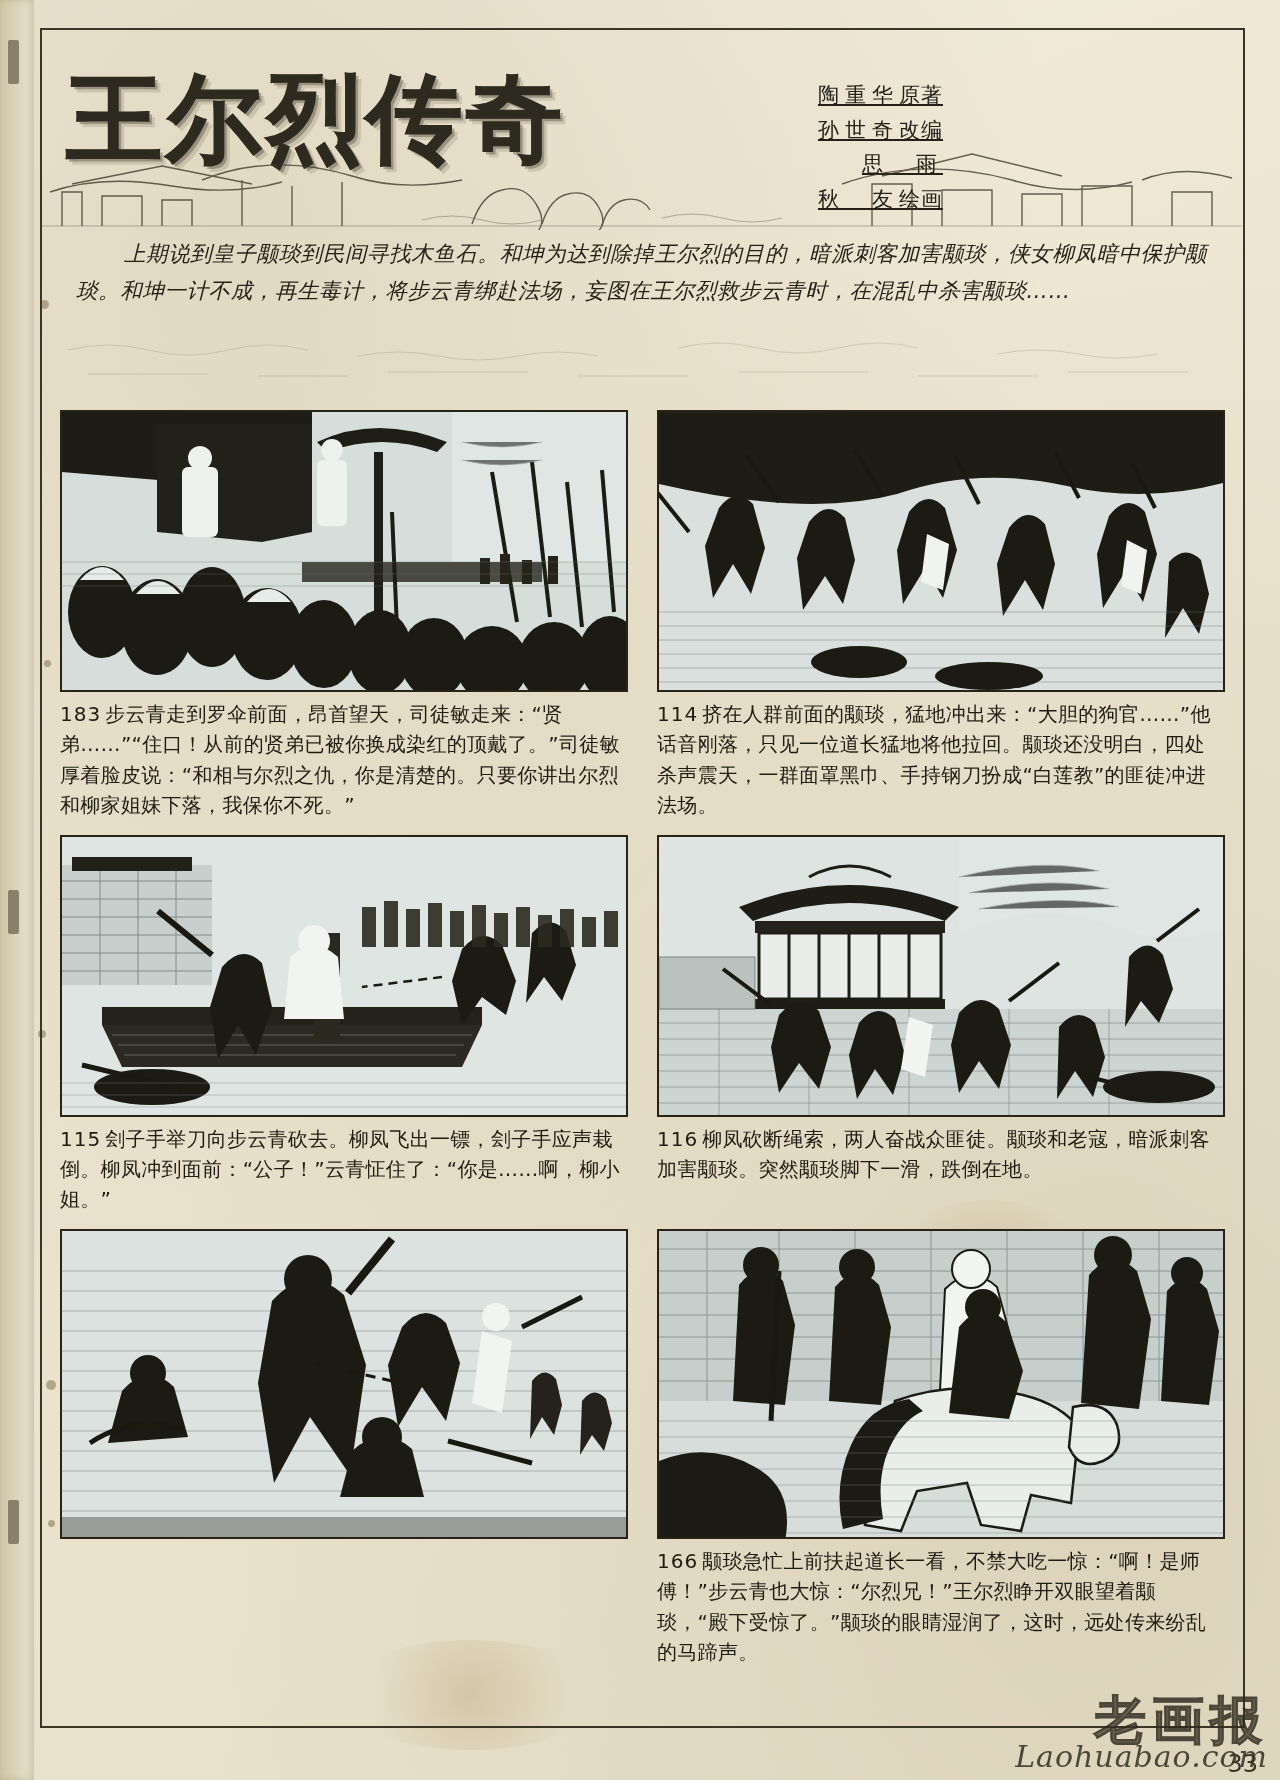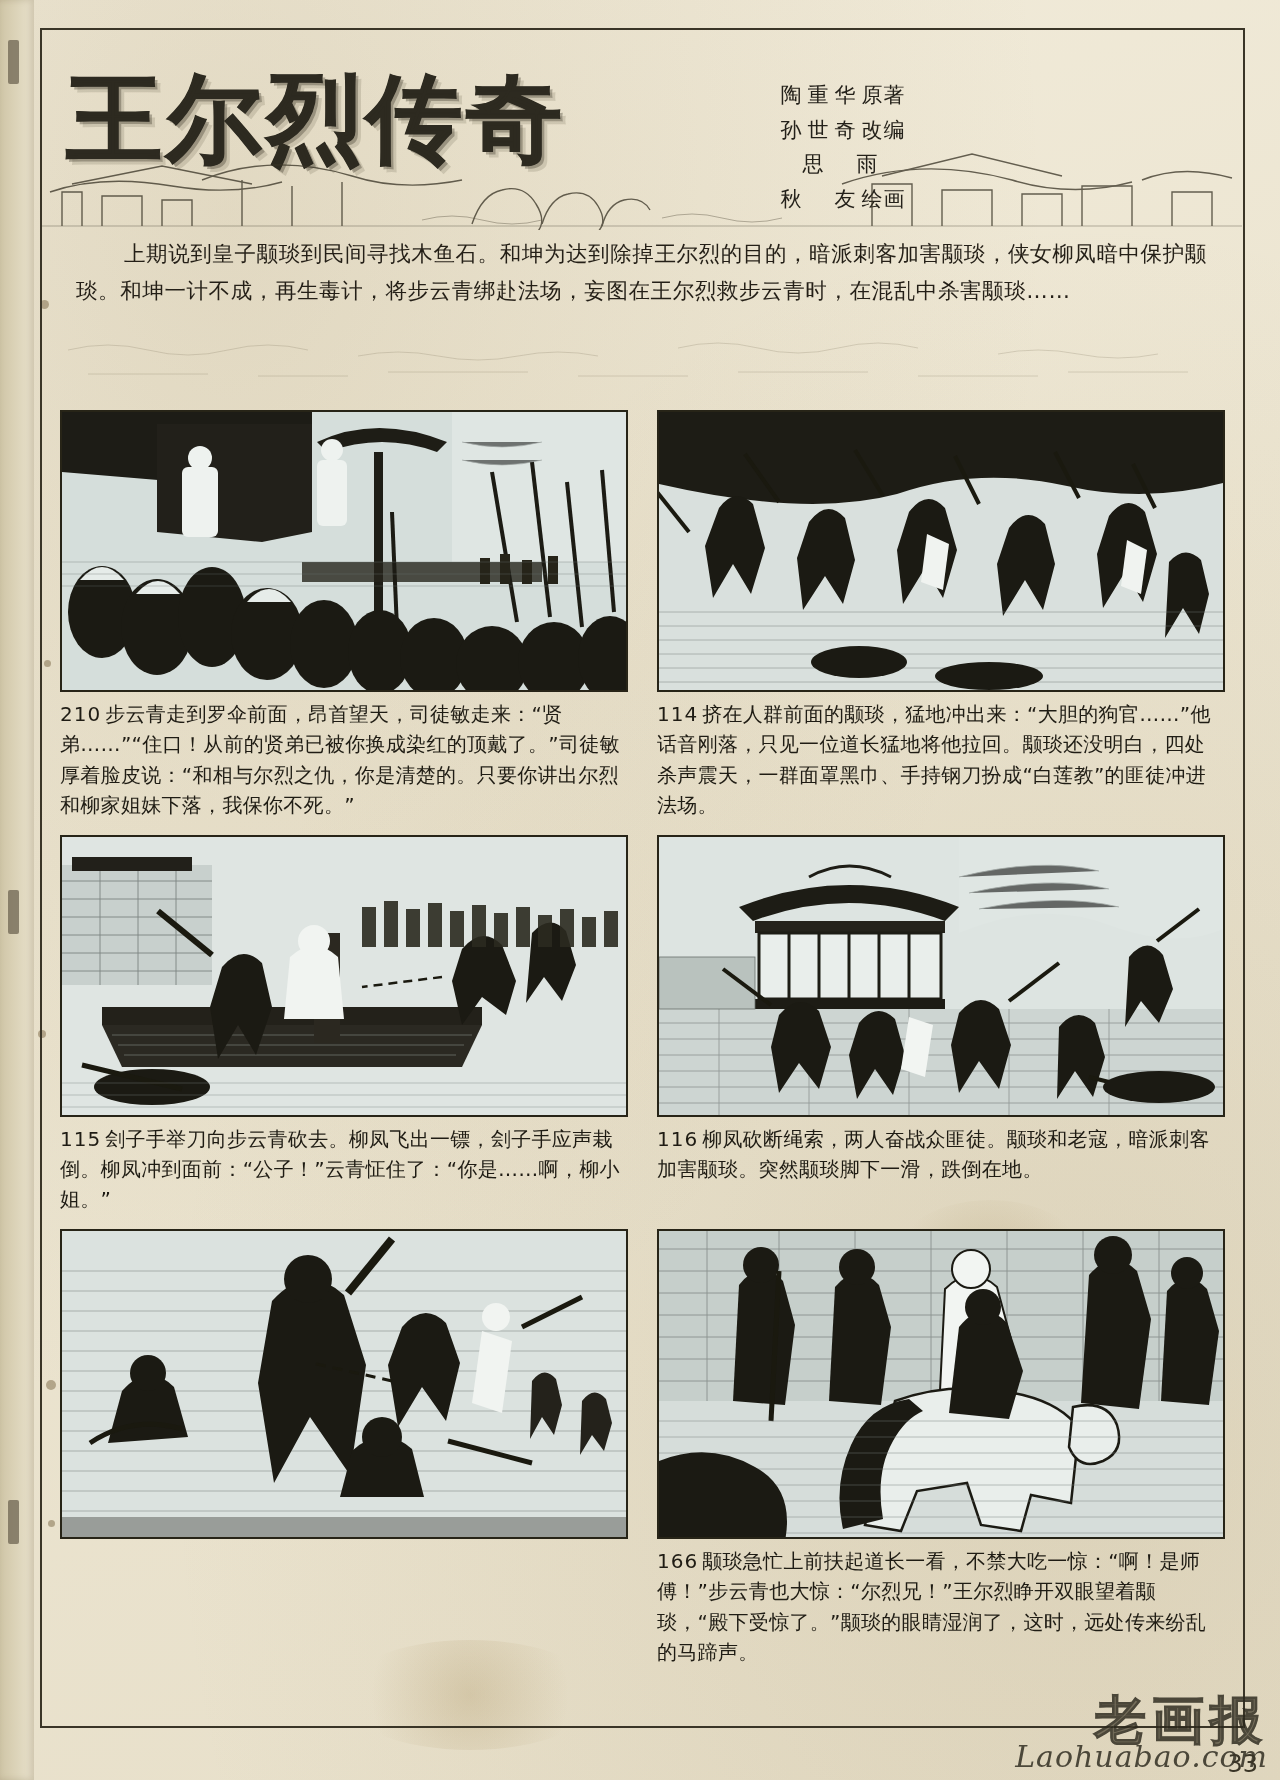--- a/index.html
+++ b/index.html
@@ -87,40 +87,42 @@
     right: 300px;
     top: 48px;
     width: 200px;
     font-size: 21px;
     line-height: 1.65;
     color: #24211a;
     letter-spacing: 1px;
   }
   .credits .row {
     display: flex;
-    justify-content: center;
+    justify-content: flex-end;
+    text-decoration: underline;
   }
   .credits .who { letter-spacing: 6px; }
 
   
   .skyline {
     position: absolute;
     left: 0;
     right: 0;
     bottom: 0;
     height: 96px;
     opacity: .85;
   }
 
   
   .intro-band {
     position: relative;
     margin: 0 16px;
     padding: 6px 18px 10px 18px;
     min-height: 120px;
+    font-style: italic;
   }
   .intro {
     font-size: 21.5px;
     line-height: 1.72;
     color: #241f17;
     text-indent: 48px;
     letter-spacing: .6px;
   }
   .scribbles {
     position: absolute;
@@ -357,21 +359,21 @@
               <rect x="486" y="144" width="10" height="28"></rect>
             </g>
 
             <g stroke="#6b7370" stroke-width="0.7" opacity=".5">
               <path d="M0 150 H568 M0 162 H568 M0 174 H568"></path>
               <path d="M400 30 q40 10 80 0 M400 48 q40 10 80 0"></path>
             </g>
           </svg>
         </div>
         <div class="cap">
-          <span class="num">210</span><span>步云青走到罗伞前面，昂首望天，司徒敏走来：“贤弟……”“住口！从前的贤弟已被你换成染红的顶戴了。”司徒敏厚着脸皮说：“和相与尔烈之仇，你是清楚的。只要你讲出尔烈和柳家姐妹下落，我保你不死。”</span>
+          <span class="num">183</span><span>步云青走到罗伞前面，昂首望天，司徒敏走来：“贤弟……”“住口！从前的贤弟已被你换成染红的顶戴了。”司徒敏厚着脸皮说：“和相与尔烈之仇，你是清楚的。只要你讲出尔烈和柳家姐妹下落，我保你不死。”</span>
         </div>
       </div>
 
       <div class="cell">
         <div class="art">
           <svg viewBox="0 0 568 282" width="568" height="282">
             <rect width="568" height="282" fill="#d9e0dd"></rect>
 
             <path d="M0 0 H568 V70 q-80 22 -160 4 q-90 -20 -170 8 q-90 24 -238 -10 Z" fill="#1d1c15"></path>
 

